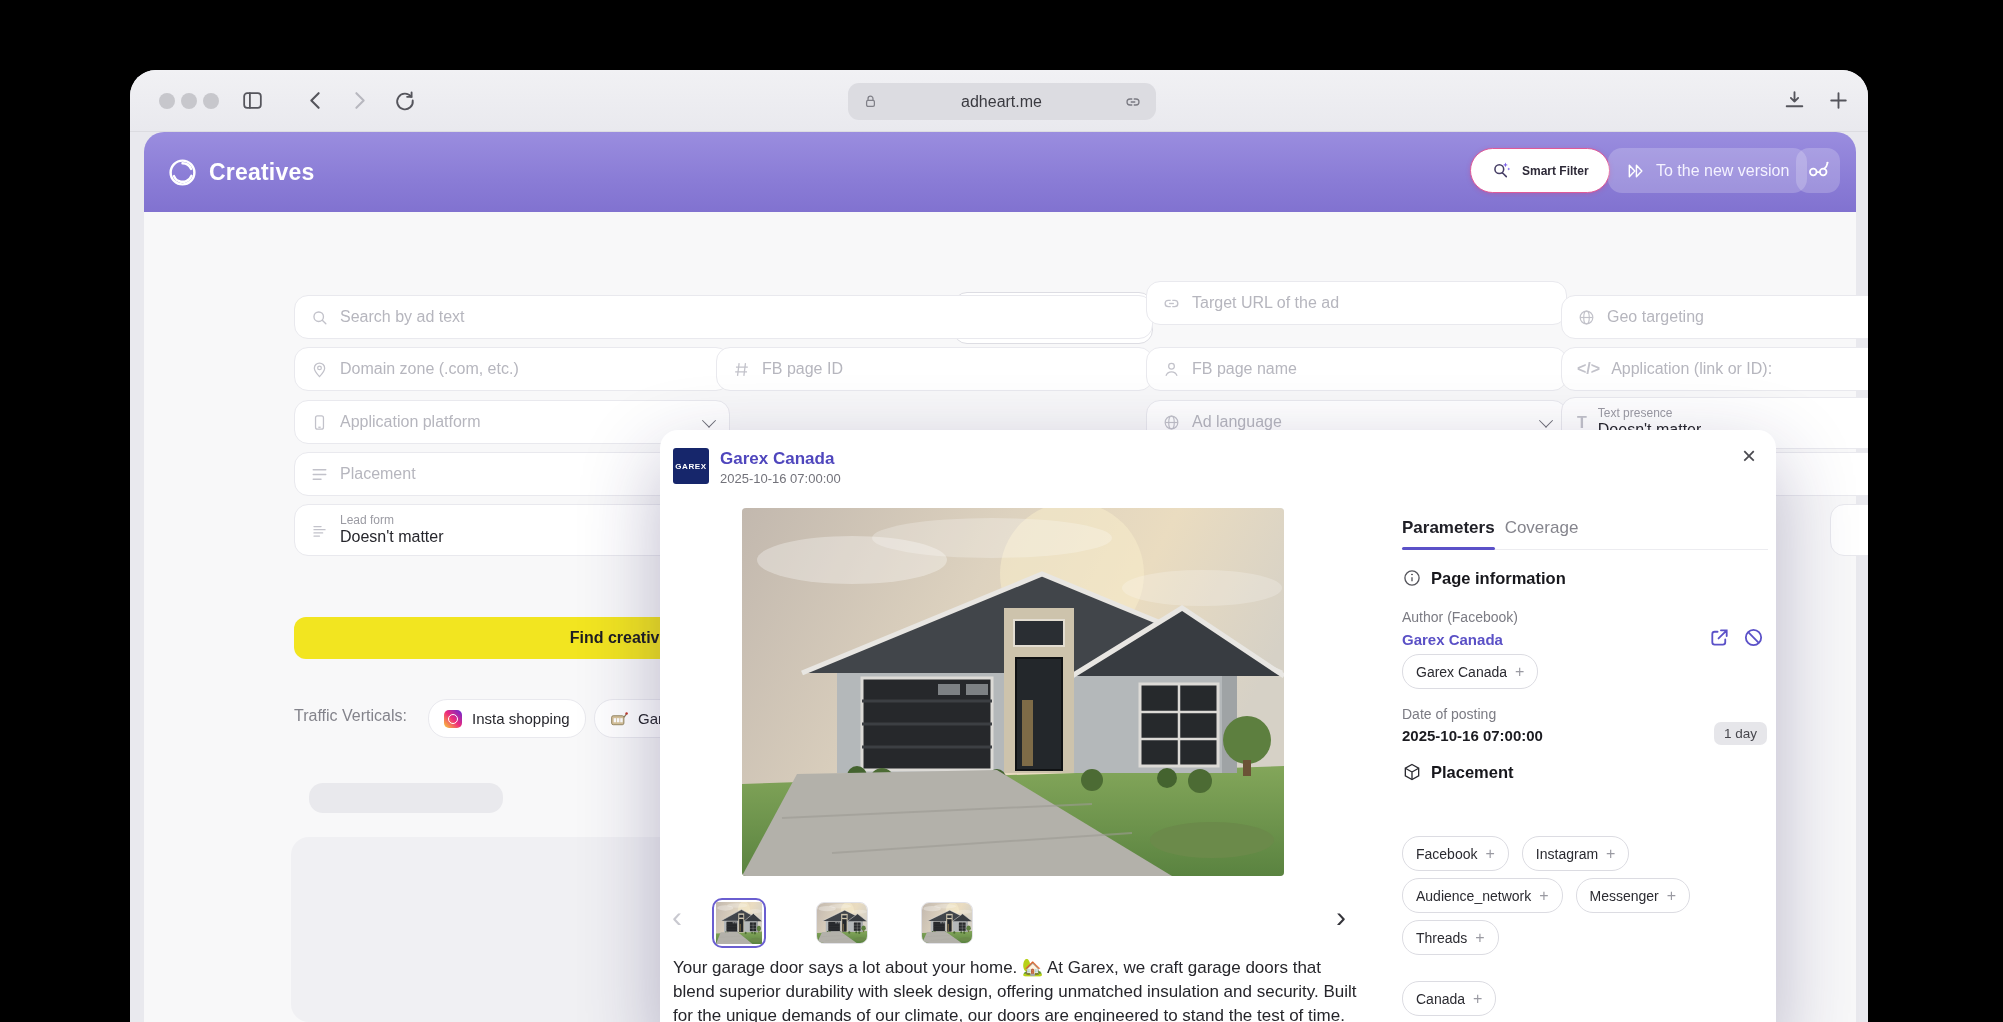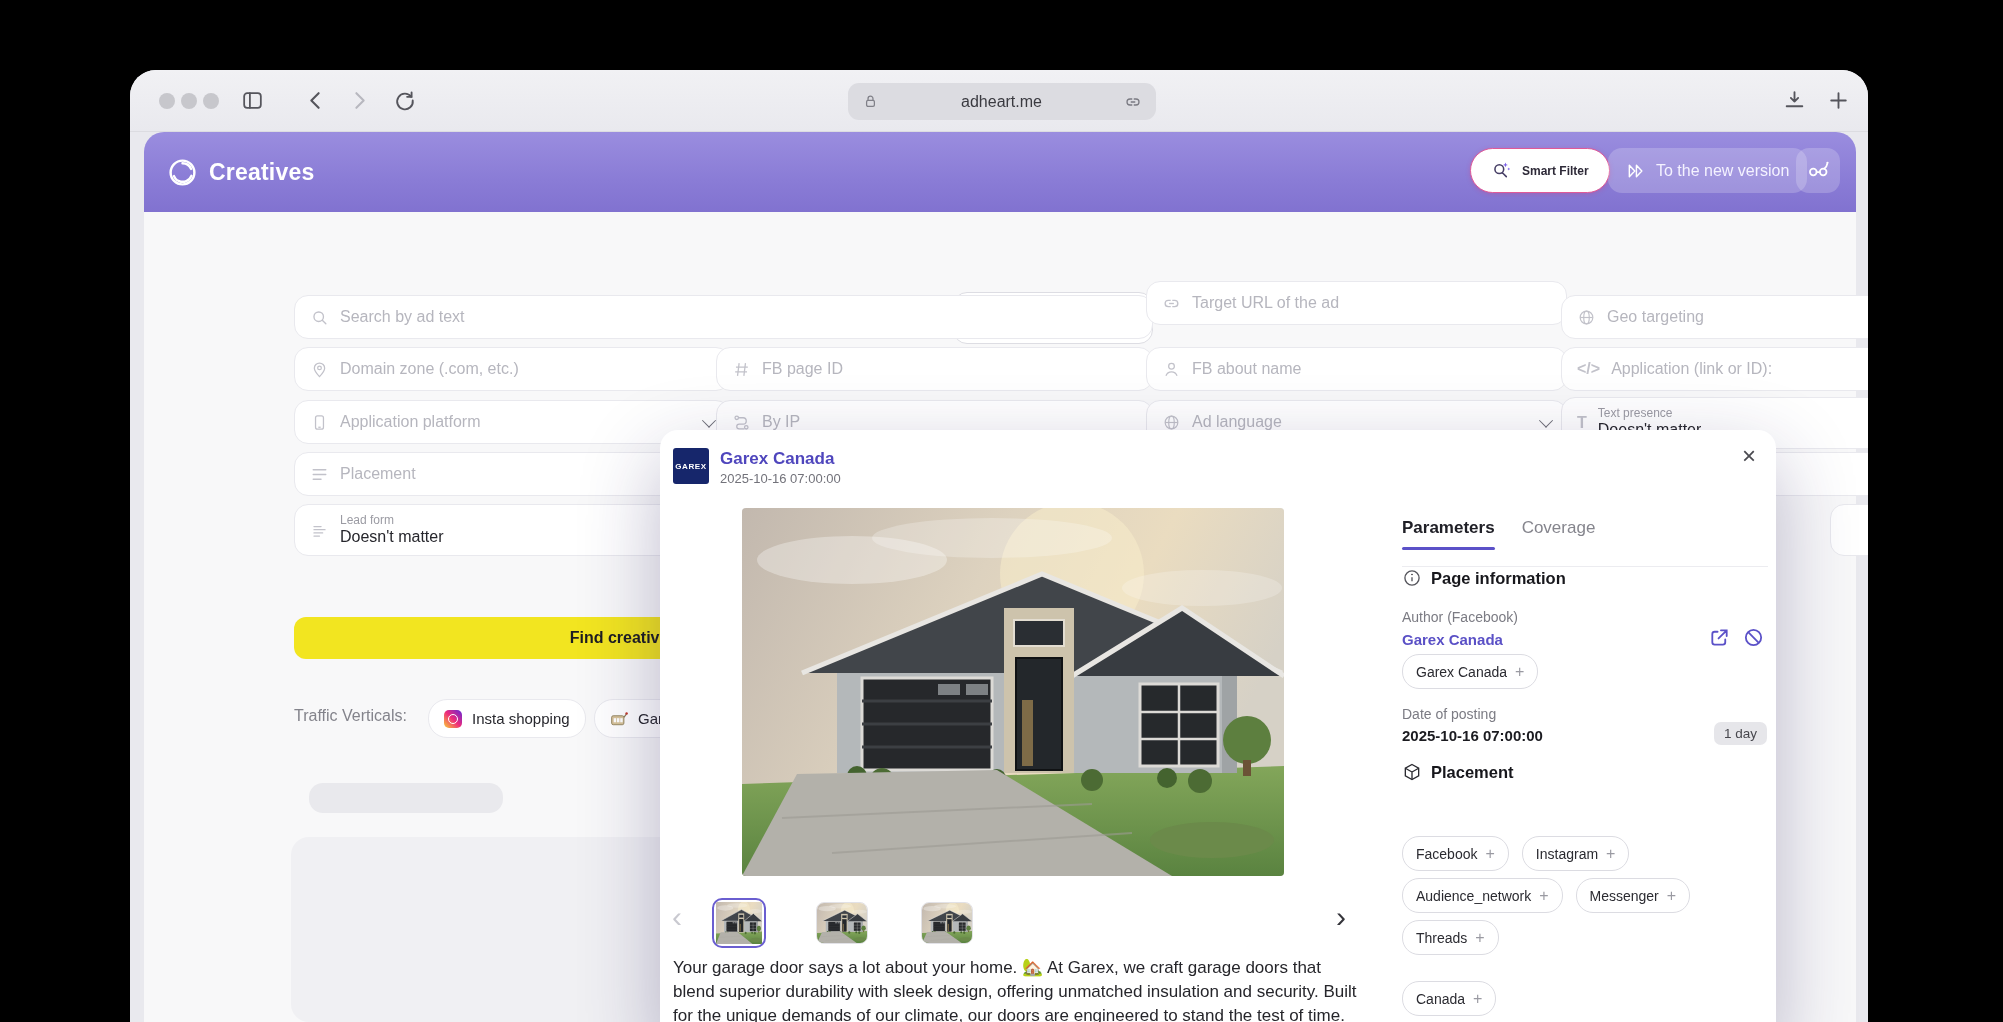--- a/index.html
+++ b/index.html
@@ -74,21 +74,21 @@
   .mclose{left:1082px;top:14px;font-size:24px;color:#4a4a50;line-height:1;}
   .mimg{left:82px;top:78px;width:542px;height:368px;border-radius:4px;overflow:hidden;background:#ddd;}
   .thumb{position:absolute;top:468px;border:1px solid #e2e2e7;border-radius:8px;overflow:hidden;background:#fff;}
   .thumb.sel{border:2px solid #6a5ed0;border-radius:10px;padding:2px;}
   .thumb svg{display:block;}
   .tchev{position:absolute;top:472px;font-size:30px;line-height:1;}
   .adtext{left:13px;top:526px;width:692px;font-size:17px;line-height:1.42;color:#26262b;}
 
   .rpanel{left:742px;top:0;width:374px;height:100%;}
   .tabs{position:absolute;left:0;top:88px;width:366px;border-bottom:1px solid #ececf0;
-        display:flex;gap:27px;padding-bottom:28px;}
+        display:flex;gap:10px;padding-bottom:11px;}
   .tab-on{font-size:17px;font-weight:600;color:#202027;position:relative;}
   .tab-on i{position:absolute;left:0;bottom:-12px;width:100%;height:3px;background:#5b51c8;border-radius:2px;}
   .tab-off{font-size:17px;color:#85858d;}
   .sect{position:absolute;display:flex;align-items:center;gap:9px;font-size:16.5px;font-weight:700;color:#17171c;}
   .sect svg{width:20px;height:20px;color:#2b2b31;}
   .rlab{position:absolute;font-size:14px;color:#7b7b83;}
   .rlink{position:absolute;font-size:15px;font-weight:600;color:#5a50c6;}
   .rval{position:absolute;font-size:15px;font-weight:700;color:#1b1b20;}
   .ricon{position:absolute;color:#5b51c8;display:flex;}
   .ricon svg{width:23px;height:23px;}
@@ -408,43 +408,35 @@
             </svg>
           </span>
         <span class="ph">FB page ID</span>
       </div>
       <div class="field" style="left:1002px;top:135px;width:389px">
         <span class="fi">
             <svg viewBox="0 0 24 24" fill="none" stroke="currentColor" stroke-width="1.6">
               <use href="#i-user"></use>
             </svg>
           </span>
-        <span class="ph">FB about name</span>
+        <span class="ph">FB page name</span>
       </div>
       <div class="field" style="left:1417px;top:135px;width:409px">
         <span class="fi-text">&lt;/&gt;</span>
         <span class="ph">Application (link or ID):</span>
       </div>
 
       <div class="field" style="left:150px;top:188px;width:404px">
         <span class="fi">
             <svg viewBox="0 0 24 24" fill="none" stroke="currentColor" stroke-width="1.6">
               <use href="#i-phone"></use>
             </svg>
           </span>
         <span class="ph">Application platform</span>
         <span class="chev"></span>
-      </div>
-      <div class="field" style="left:572px;top:188px;width:405px">
-        <span class="fi">
-            <svg viewBox="0 0 24 24" fill="none" stroke="currentColor" stroke-width="1.6">
-              <use href="#i-route"></use>
-            </svg>
-          </span>
-        <span class="ph">By IP</span>
       </div>
       <div class="field" style="left:1002px;top:188px;width:389px">
         <span class="fi">
             <svg viewBox="0 0 24 24" fill="none" stroke="currentColor" stroke-width="1.5">
               <use href="#i-globe"></use>
             </svg>
           </span>
         <span class="ph">Ad language</span>
         <span class="chev"></span>
       </div>

